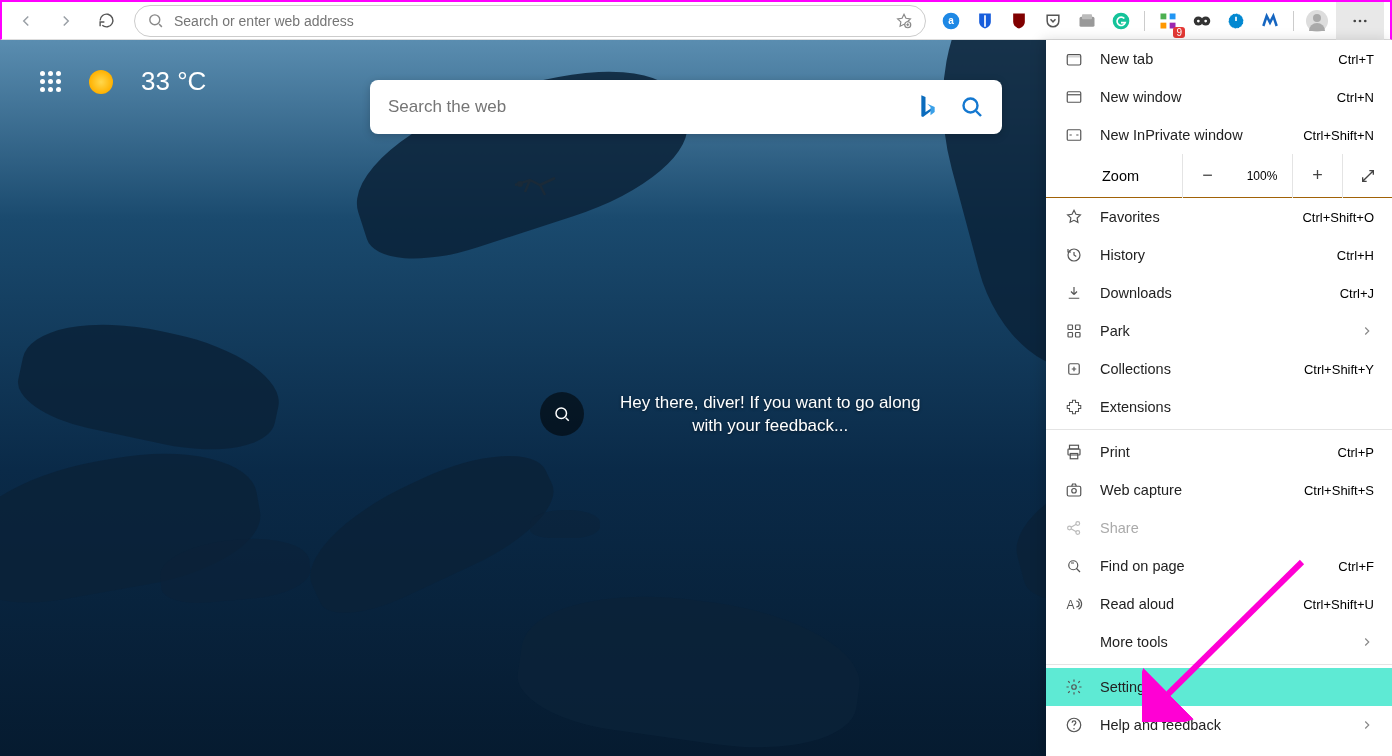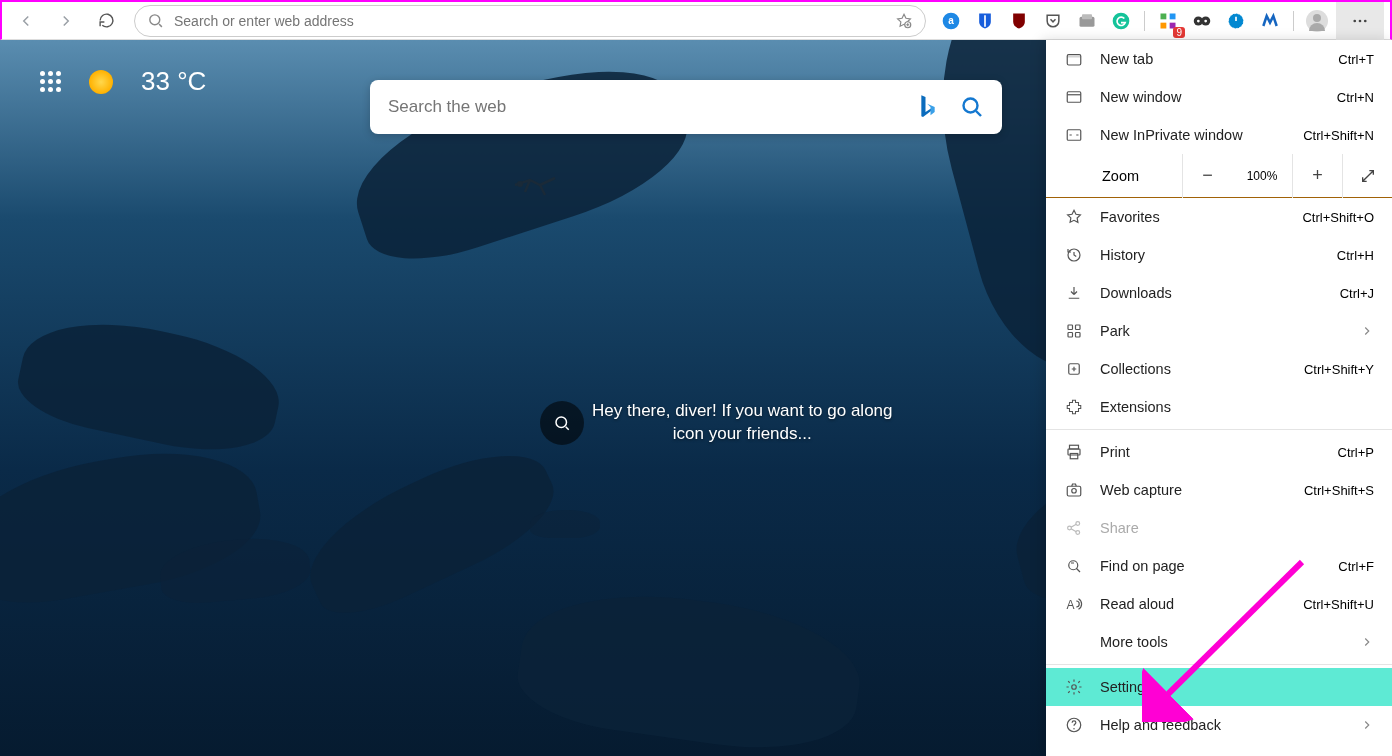--- a/index.html
+++ b/index.html
@@ -24,21 +24,21 @@
 .grid-icon span { width: 5px; height: 5px; background: #fff; border-radius: 50%; }
 
 .search-box { position: absolute; top: 40px; left: 370px; width: 632px; height: 54px; background: #fff; border-radius: 8px; display: flex; align-items: center; padding: 0 18px; box-shadow: 0 2px 8px rgba(0,0,0,.2); }
 .search-box input { flex: 1; border: none; outline: none; font-size: 17px; color: #666; }
 .bing-logo { width: 20px; height: 28px; margin-right: 22px; }
 .mag { width: 24px; height: 24px; }
 
 .sugs { position: absolute; top: 114px; left: 370px; display: flex; gap: 32px; color: #fff; font-size: 15px; align-items: center; }
 .sugs span { cursor: pointer; white-space: nowrap; }
 
-.caption { position: absolute; top: 360px; left: 540px; display: flex; align-items: center; gap: 8px; color: #fff; }
+.caption { position: absolute; top: 352px; left: 540px; display: flex; align-items: flex-start; gap: 36px; color: #fff; }
 .caption-circle { width: 44px; height: 44px; background: rgba(0,0,0,.55); border-radius: 50%; display: flex; align-items: center; justify-content: center; }
 .caption-text { font-size: 17px; line-height: 1.35; text-align: center; text-shadow: 0 1px 3px rgba(0,0,0,.5); }
 
 
 .whale { position: absolute; background: #0b2238; border-radius: 50% 45% 40% 30%; opacity: .85; }
 
 
 .menu { position: absolute; top: 40px; right: 0; width: 346px; bottom: 0; background: #fff; box-shadow: -4px 0 12px rgba(0,0,0,.15); overflow-y: auto; }
 .menu-row { display: flex; align-items: center; height: 38px; padding: 16px 18px; font-size: 14.5px; color: #222; cursor: pointer; gap: 16px; }
 .menu-row.highlighted { background: #5eead4; }
@@ -227,21 +227,21 @@
 
   <div class="caption">
     <div class="caption-circle">
       <svg width="18" height="18" viewBox="0 0 24 24" fill="none" stroke="#fff" stroke-width="2">
           <circle cx="11" cy="11" r="7"></circle>
           <path d="M21 21l-4-4"></path>
         </svg>
     </div>
     <div class="caption-text">
       <div>Hey there, diver! If you want to go along</div>
-      <div>icon your friends...</div>
+      <div>with your feedback...</div>
     </div>
   </div>
 </div>
 
 <div class="menu" id="menu">
     <div class="menu-row">
     <span class="mi">
         <svg width="18" height="18" viewBox="0 0 24 24">
           <rect x="3" y="6" width="18" height="14" rx="2" fill="none" stroke="currentColor" stroke-width="1.6"></rect>
           <rect x="3" y="6" width="18" height="4" fill="currentColor" opacity=".25"></rect>

